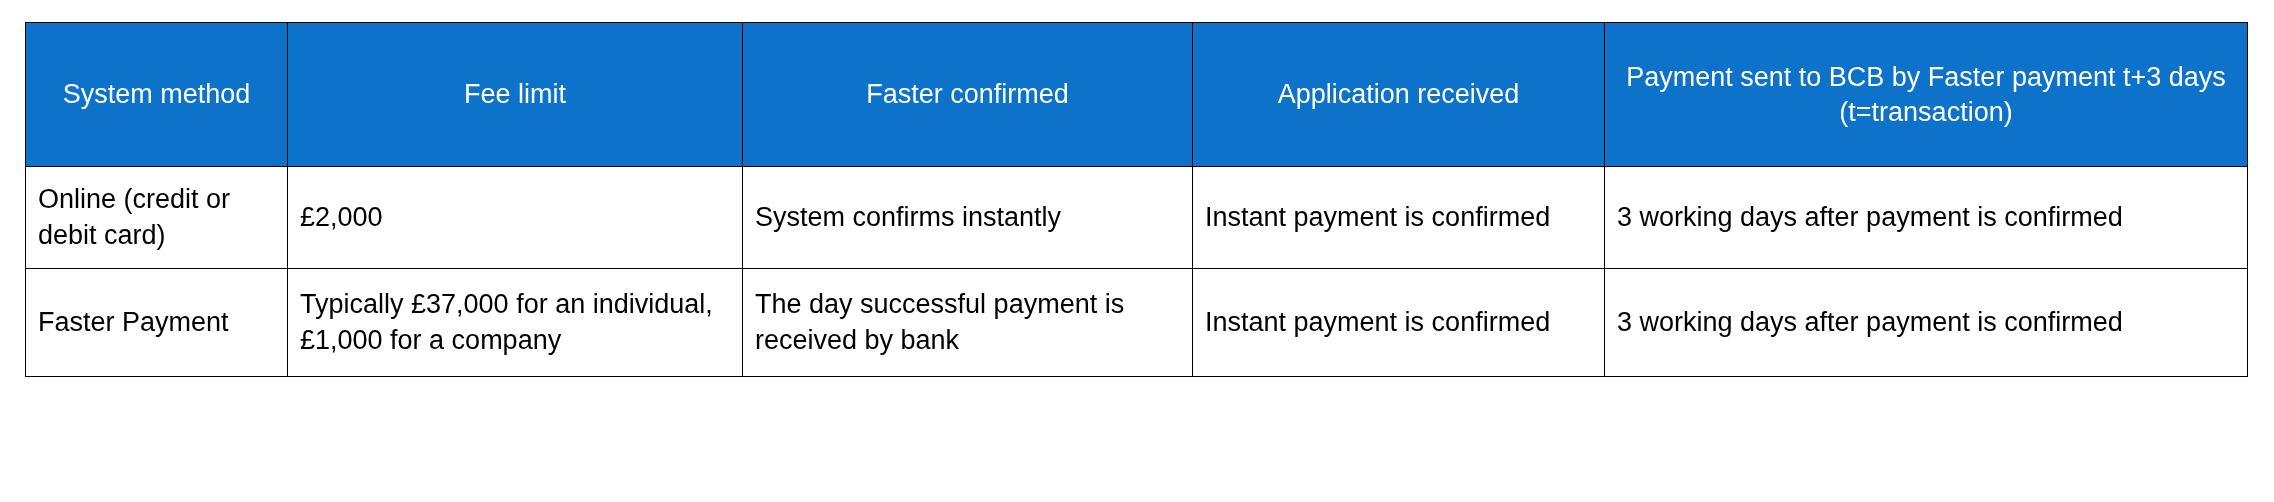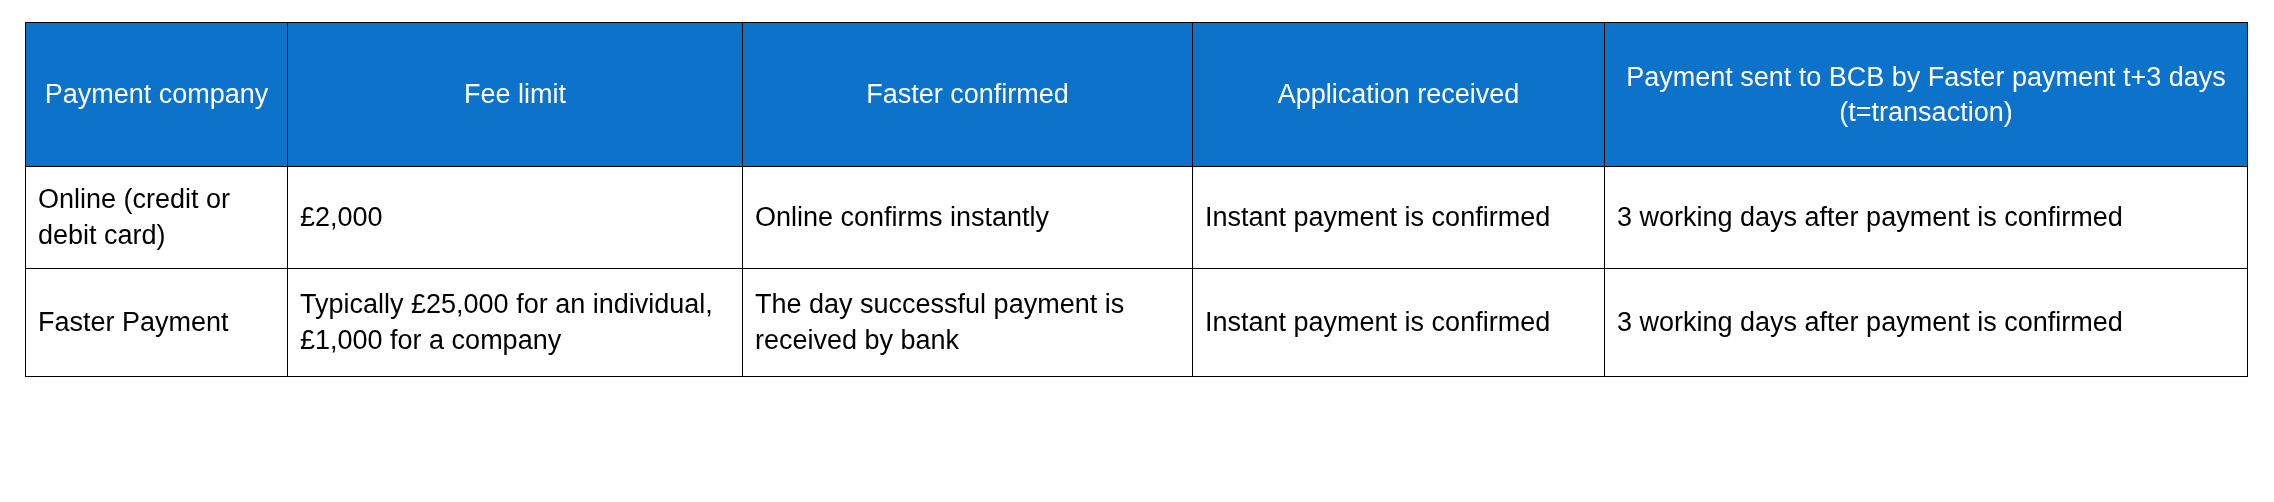--- a/index.html
+++ b/index.html
@@ -76,38 +76,38 @@
     <table class="payment-table">
       <colgroup>
         <col class="c0">
           <col class="c1">
           <col class="c2">
           <col class="c3">
           <col class="c4">
       </colgroup>
       <thead>
         <tr>
-          <th>Payment company</th>
+          <th>System method</th>
           <th>Fee limit</th>
           <th>Faster confirmed</th>
           <th>Application received</th>
           <th>Payment sent to BCB by Faster payment t+3 days (t=transaction)</th>
         </tr>
       </thead>
       <tbody>
         <tr class="row-0">
           <td class="align-top">Online (credit or debit card)</td>
           <td class="align-top">£2,000</td>
-          <td class="align-top">Online confirms instantly</td>
+          <td class="align-top">System confirms instantly</td>
           <td class="align-top">Instant payment is confirmed</td>
           <td class="align-top">3 working days after payment is confirmed</td>
         </tr>
         <tr class="row-1">
           <td class="align-top">Faster Payment</td>
-          <td class="align-top">Typically £25,000 for an individual, £1,000 for a company</td>
+          <td class="align-top">Typically £37,000 for an individual, £1,000 for a company</td>
           <td class="align-top">The day successful payment is received by bank</td>
           <td class="align-top">Instant payment is confirmed</td>
           <td class="align-top">3 working days after payment is confirmed</td>
         </tr>
       </tbody>
     </table>
   </div>
 </div>
 
 </body></html>

